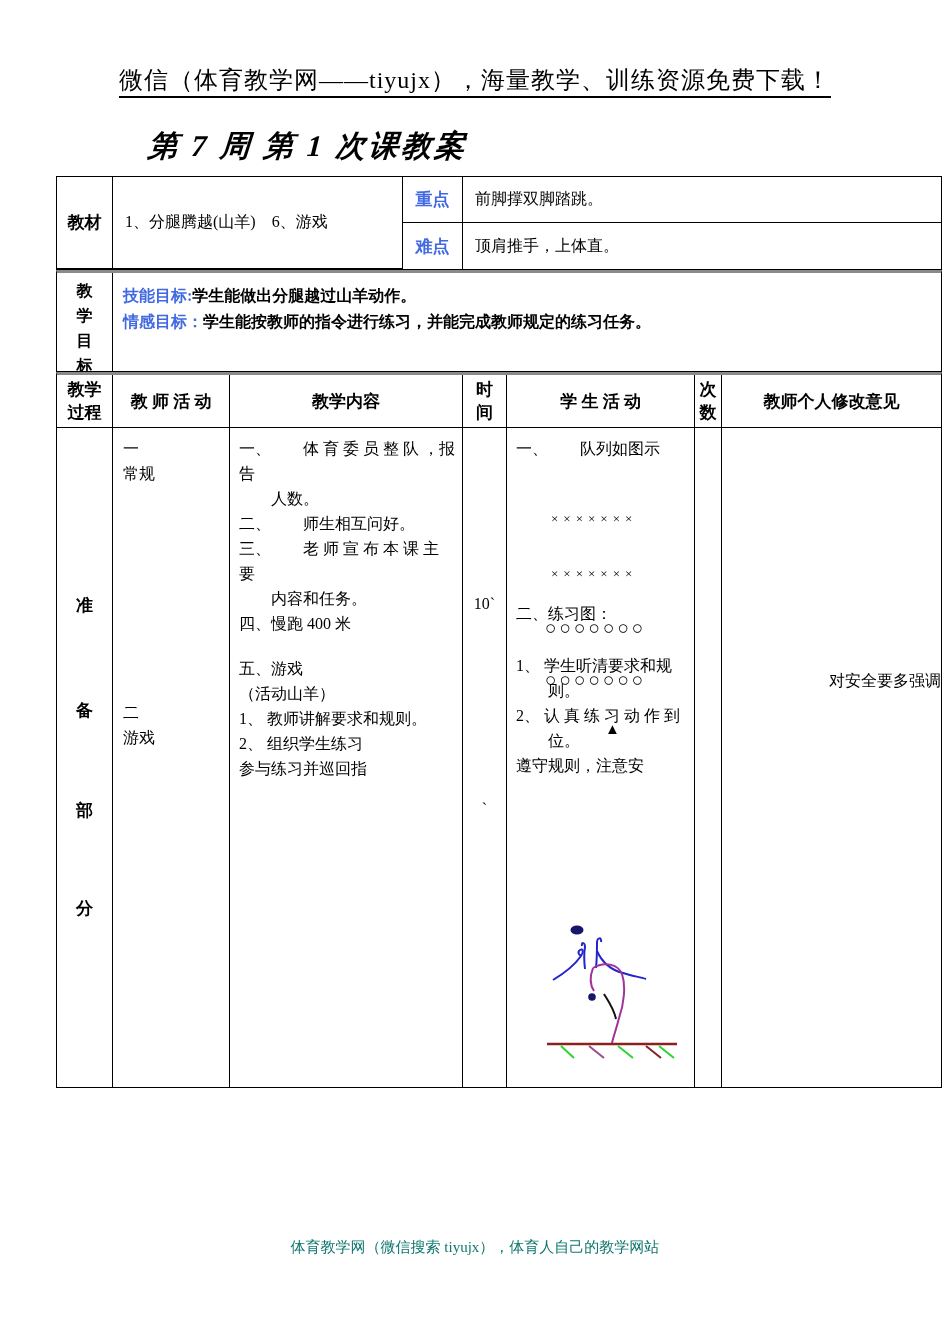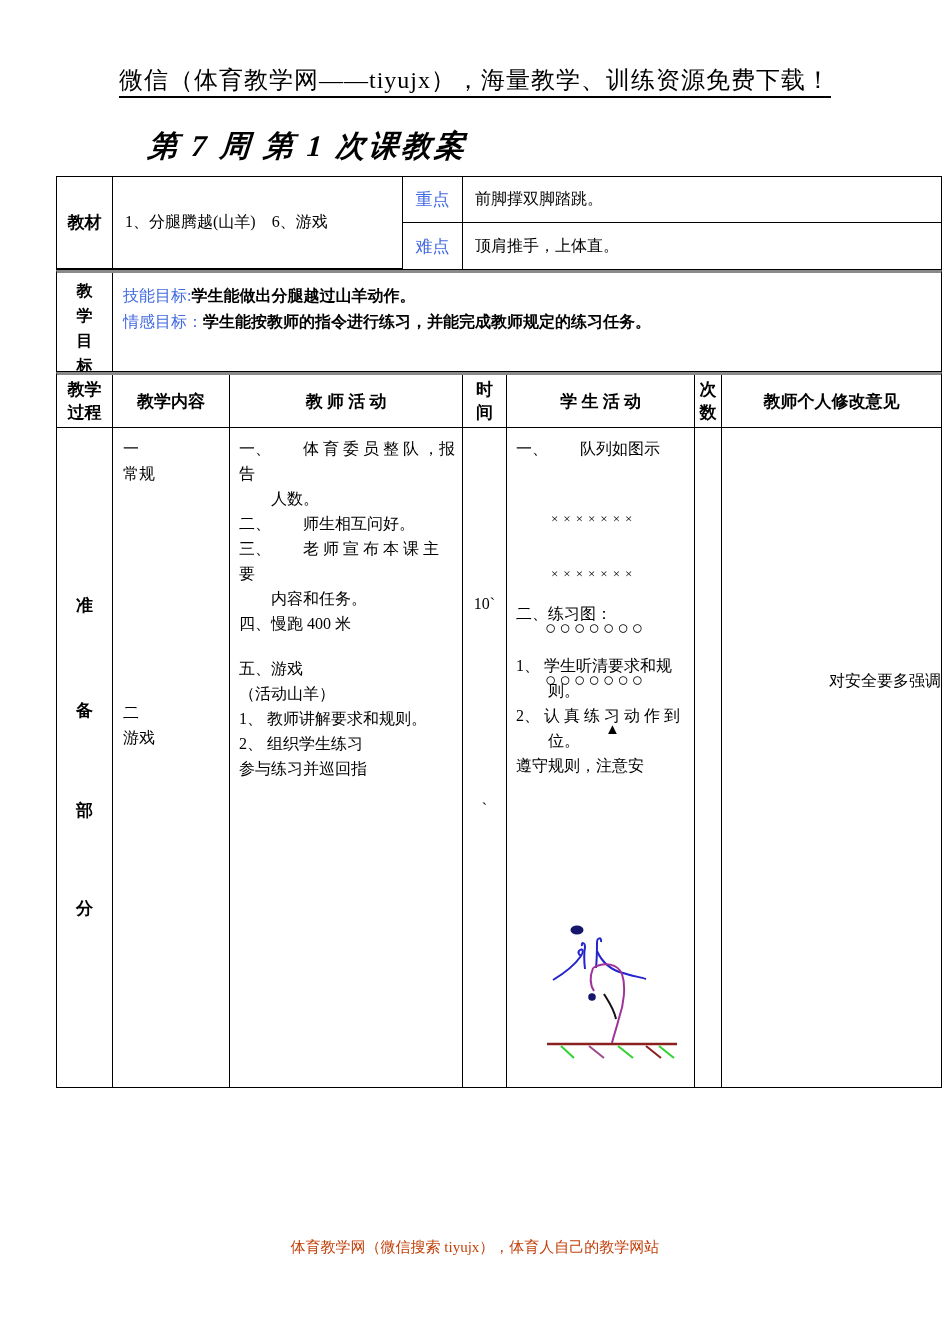--- a/index.html
+++ b/index.html
@@ -16,21 +16,21 @@
 
   .tbl { position:absolute; left:56px; width:886px; border:1px solid #000; }
   .cell { border-right:1px solid #000; border-bottom:1px solid #000; position:relative; }
   .no-b { border-bottom:none; } .no-r { border-right:none; }
 
   
   #sec1 { top:176px; height:94px; display:grid;
     grid-template-columns:56px 290px 60px 1fr; grid-template-rows:46px 1fr; }
   .c-center { display:flex; align-items:center; justify-content:center; }
   .lbl-bold { font-weight:bold; font-size:17px; }
-  .blue-lbl { color:#4169e1; font-weight:normal; font-size:17px; }
+  .blue-lbl { color:#4169e1; font-weight:bold; font-size:17px; }
   .mat-content { font-size:16px; padding-left:12px; display:flex; align-items:center; }
   .kp-val { font-size:16px; padding-left:12px; display:flex; align-items:center; }
 
   
   #sec2 { top:270px; height:102px; display:grid; grid-template-columns:56px 1fr;
     border-top:3px solid #8a8a8a; }
   .v-label { font-weight:bold; font-size:16px; text-align:center; white-space:pre-line;
     line-height:25px; padding-top:5px; }
   .obj-body { padding:10px 8px 0 10px; }
   .obj-line { font-size:16px; font-weight:bold; line-height:26px; }
@@ -55,21 +55,21 @@
   .formation { top:50px; padding-left:0; line-height:27px; }
   .form-x { font-size:13px; letter-spacing:5px; margin-left:44px; line-height:28px; }
   .form-o { font-size:19px; letter-spacing:3px; margin-left:38px; line-height:25px; }
   .form-t { font-size:15px; margin-left:98px; line-height:20px; }
   .stud-l2 { top:173px; padding-left:9px; }
   .stud-b3 { top:225px; padding-left:9px; padding-right:4px; }
   .comments-t { top:240px; padding-left:18px;text-align:right; }
   .sketch { position:absolute; left:0; top:478px; }
 
   .footer { position:absolute; top:1238px; left:0; width:950px; text-align:center;
-    font-size:15px; color:#c2410c; }
+    font-size:15px; color:#0f766e; }
 </style>
 </head>
 <body>
 
 <div id="page">
 
   <div class="banner">
     <span>微信（体育教学网——tiyujx），海量教学、训练资源免费下载！</span>
   </div>
 
@@ -95,22 +95,22 @@
       </div>
       <div class="obj-line">
         <span class="blue-lbl">情感目标：</span><span>学生能按教师的指令进行练习，并能完成教师规定的练习任务。</span>
       </div>
     </div>
   </div>
 
   <div class="tbl" id="sec3">
     <div class="cell hdr">教学
 过程</div>
+    <div class="cell hdr">教 师 活 动</div>
     <div class="cell hdr">教学内容</div>
-    <div class="cell hdr">教 师 活 动</div>
     <div class="cell hdr">时
 间</div>
     <div class="cell hdr">学 生 活 动</div>
     <div class="cell hdr">次
 数</div>
     <div class="cell hdr no-r">教师个人修改意见</div>
 
     <div class="cell bodycell no-b">
       <span class="pchar" style="top:165px">准</span>
       <span class="pchar" style="top:270px">备</span>

